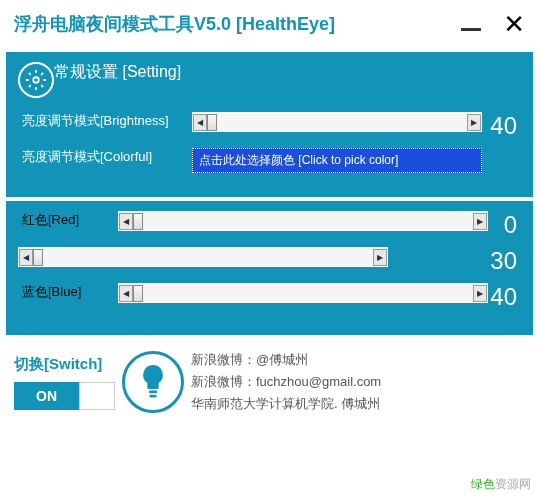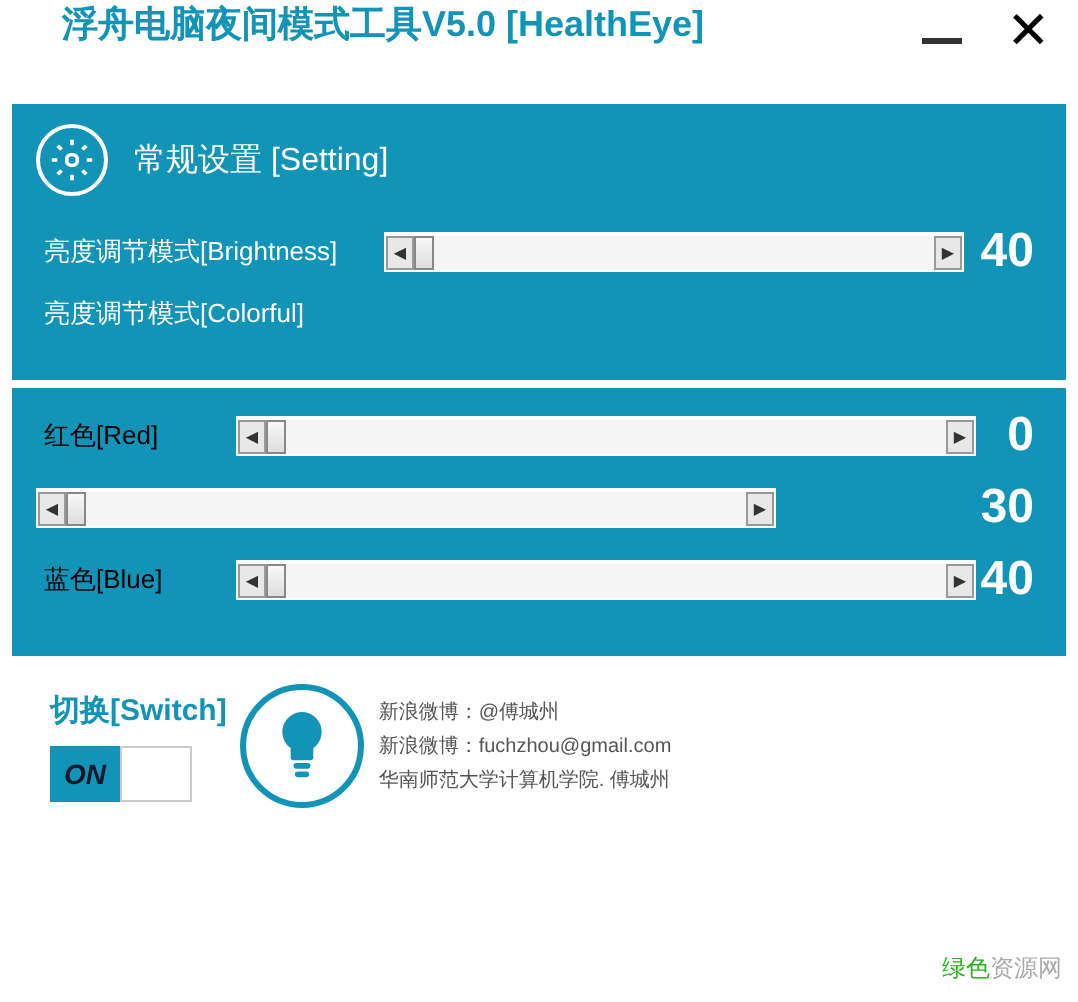--- a/index.html
+++ b/index.html
@@ -1,47 +1,47 @@
 <!DOCTYPE html>
 <html><head>
 <meta charset="utf-8">
 <style>
 * { margin: 0; padding: 0; box-sizing: border-box; }
 body { width: 539px; height: 501px; background: #fff; font-family: "Microsoft YaHei", sans-serif; position: relative; }
-.titlebar { height: 48px; display: flex; align-items: flex-start; padding: 0 14px; margin-left: 17px; }
+.titlebar { height: 48px; display: flex; align-items: center; padding: 0 14px; }
 .title { color: #1294b8; font-size: 18px; font-weight: bold; }
 .title-controls { margin-left: auto; display: flex; gap: 22px; align-items: center; }
 .min-icon { width: 20px; height: 3px; background: #333; margin-top: 10px; }
 .close-icon { font-size: 26px; color: #000; font-weight: 300; cursor: pointer; }
 
 .panel { background: #1294b8; margin: 4px 6px; padding: 10px 12px 16px; }
-.section-header { display: flex; align-items: center; gap: 13px; margin-bottom: 14px; }
+.section-header { display: flex; align-items: flex-start; gap: 0; margin-bottom: 14px; }
 .section-icon { width: 36px; height: 36px; border: 2.5px solid #fff; border-radius: 50%; display: flex; align-items: center; justify-content: center; }
 .section-title { color: #fff; font-size: 16px; }
 
-.row { display: flex; align-items: center; margin-bottom: 8px; }
+.row { display: flex; margin-bottom: 8px; }
 .row-label { color: #fff; font-size: 13px; width: 174px; padding-left: 4px; }
 .row-label-rgb { color: #000000; font-size: 13px; width: 100px; padding-left: 4px; }
 
 .slider-box { background: #fff; height: 20px; display: flex; align-items: center; padding: 1px; flex: 0 0 auto; }
 .slider-arrow { width: 14px; height: 17px; background: #e8e8e8; border: 1px solid #999; display: flex; align-items: center; justify-content: center; font-size: 8px; cursor: pointer; color: #333; }
 .slider-track { height: 17px; background: #f5f5f5; position: relative; }
 .slider-thumb { position: absolute; width: 10px; height: 17px; background: linear-gradient(#f8f8f8, #ddd); border: 1px solid #888; top: 0; }
 
-.row-value { color: #fff; font-size: 24px; font-weight: bold; margin-left: auto; padding-right: 4px; }
+.row-value { color: #fff; font-size: 24px; font-weight: normal; margin-left: auto; padding-right: 4px; }
 
 .colorpick { background: #1a4edc; color: #fff; font-size: 12px; padding: 3px 6px; border: 1px dotted #fff; width: 290px; cursor: pointer; }
 
-.footer { display: flex; align-items: center; padding: 10px 14px; gap: 7px; margin-left: 11px; }
+.footer { display: flex; align-items: center; padding: 10px 14px; gap: 7px; }
 .switch-label { color: #1294b8; font-size: 15px; font-weight: bold; }
 .toggle { display: flex; margin-top: 8px; }
-.toggle-on { background: #1294b8; color: #0f172a; padding: 6px 7px; font-size: 14px; font-weight: bold; font-style: italic; }
+.toggle-on { background: #1294b8; color: #ffffff; padding: 6px 22px; font-size: 14px; font-weight: bold; }
 .toggle-off { background: #fff; border: 1px solid #ccc; width: 36px; }
 .bulb-circle { width: 62px; height: 62px; border: 3px solid #1294b8; border-radius: 50%; display: flex; align-items: center; justify-content: center; }
-.contact { font-size: 10px; color: #555; line-height: 1.7; }
+.contact { font-size: 13px; color: #555; line-height: 1.7; }
 
 .watermark { position: absolute; right: 8px; bottom: 8px; font-size: 12px; font-family: SimSun, serif; pointer-events: none; }
 .watermark .g { color: #2cb01e; }
 .watermark .r { color: #aaa; margin-top: 12px; }
 </style>
 </head>
 <body>
 
 <div class="titlebar">
   <div class="title">浮舟电脑夜间模式工具V5.0 [HealthEye]</div>
@@ -69,20 +69,21 @@
       <div class="slider-track" style="width:260px;">
           <div class="slider-thumb" style="left:0;"></div>
         </div>
       <div class="slider-arrow">▶</div>
     </div>
     <div class="row-value">40</div>
   </div>
 
   <div class="row">
     <div class="row-label">亮度调节模式[Colorful]</div>
+    <div class="colorpick">点击此处选择颜色 [Click to pick color]</div>
   </div>
 </div>
 
 <div class="panel">
 
   <div class="row">
     <div class="row-label-rgb">红色[Red]</div>
     <div class="slider-box" style="width:370px;">
       <div class="slider-arrow">◀</div>
       <div class="slider-track" style="width:340px;">

